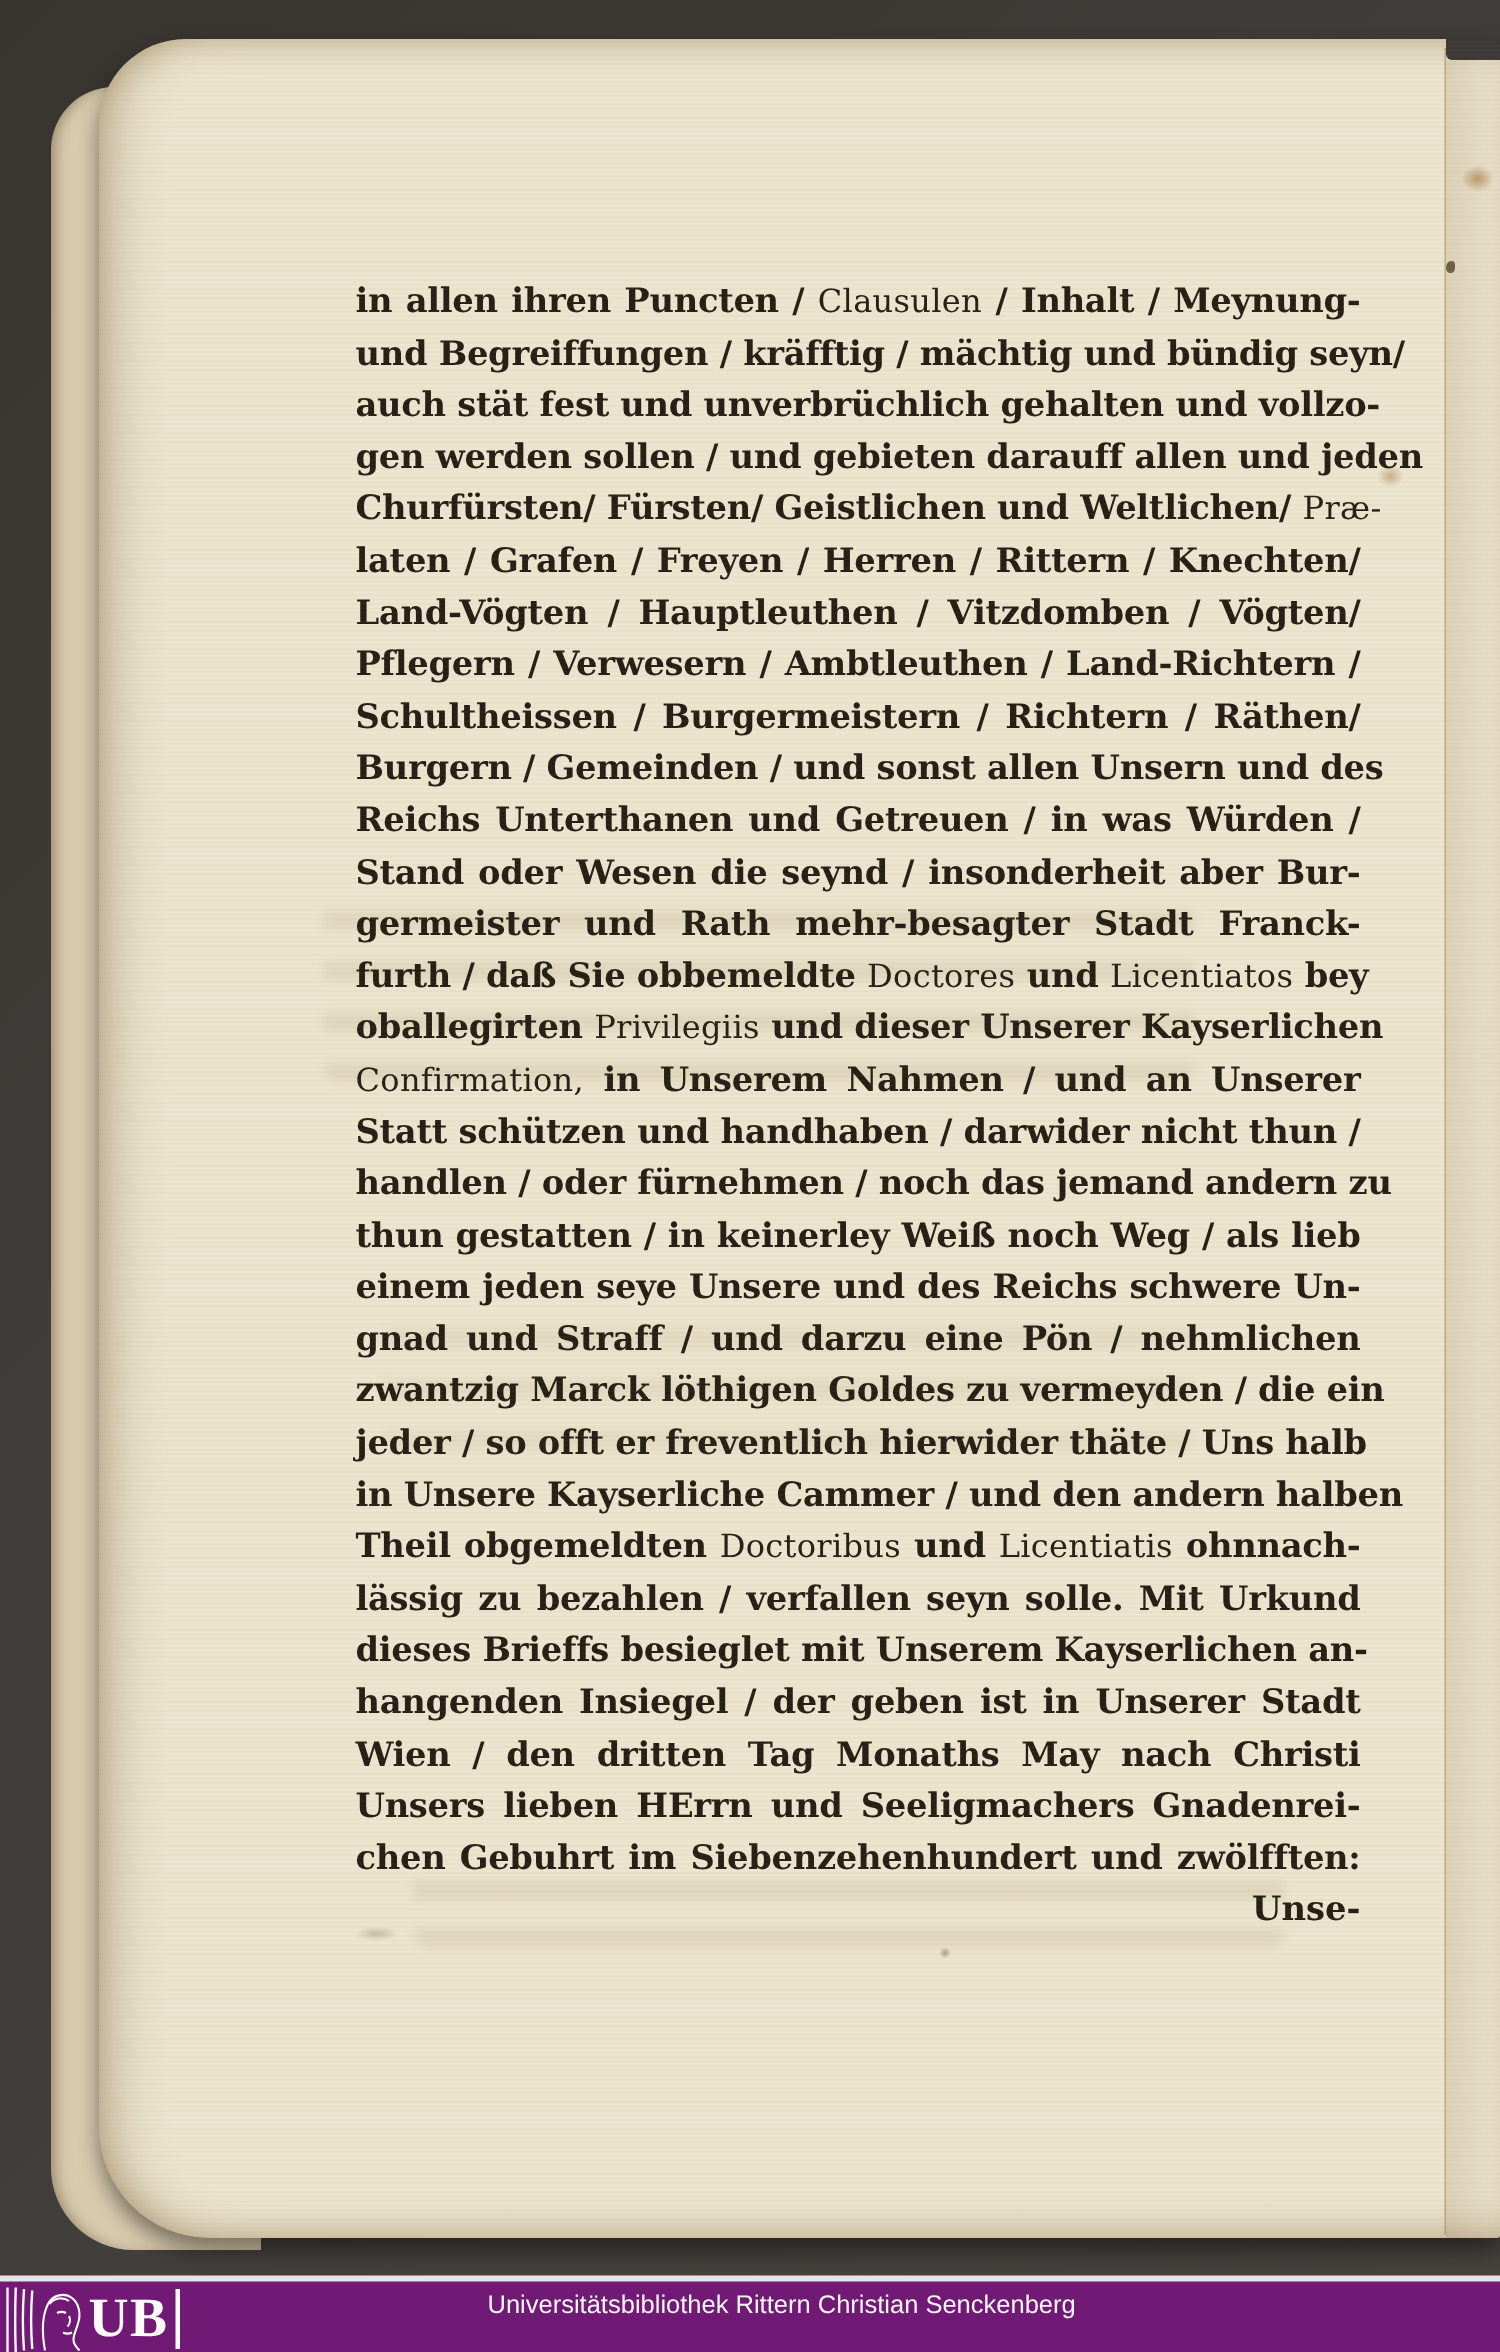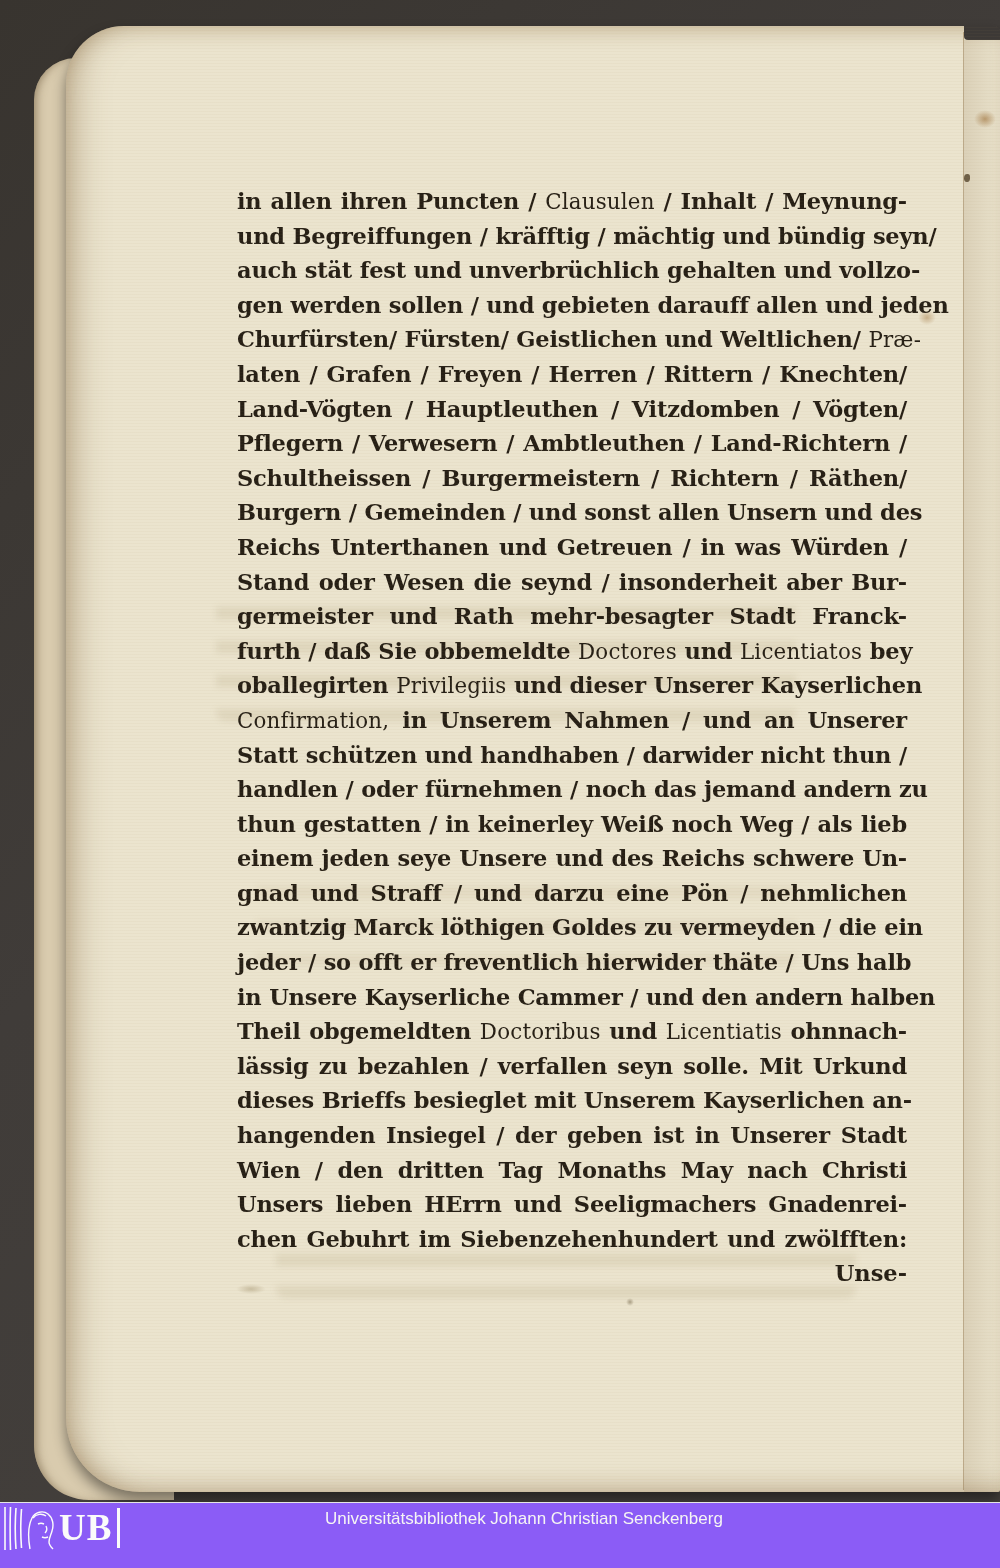--- a/index.html
+++ b/index.html
@@ -86,23 +86,23 @@
     text-align:justify; text-align-last:justify; text-justify:inter-word;
   }
   .tline .antiqua { font-weight:normal; font-size:.95em; letter-spacing:.2px; }
   .catchword {
     height:34.6px; line-height:34.6px;
     font-size:22.5px; font-weight:bold;
     text-align:right; color:#261f15;
   }
   
   .banner {
-    position:absolute; left:0; bottom:0; width:1000px; height:66px;
-    background:#8b5cf6;
-    border-top:1px solid #e5e5e5;
+    position:absolute; left:0; bottom:0; width:1000px; height:51px;
+    background:#701a75;
+    border-top:4px solid #e5e5e5;
   }
   .logo { position:absolute; left:2px; top:1px; height:48px; display:flex; align-items:center; }
   .logo svg { display:block; }
   .ub-text {
     font-family:"Liberation Serif", serif; font-weight:bold;
     font-size:37px; line-height:48px; color:#fbfbfa; letter-spacing:1px;
     margin-left:1px;
   }
   .logo-bar { width:3px; height:40px; background:#fbfbfa; margin-left:5px; }
   .banner-text {
@@ -185,15 +185,15 @@
         <path d="M31 14 C34 10 40 9 44 12"></path>
         <path d="M44 22 C45 24 45 27 43 29"></path>
         <path d="M40 33 C42 34 44 34 46 33"></path>
         <path d="M36 20 C38 19 40 19 42 20"></path>
       </g>
     </svg>
     <span class="ub-text">UB</span>
     <div class="logo-bar"></div>
   </div>
   <div class="banner-text">
-    <div>Universitätsbibliothek Johann Christian Senckenberg</div>
+    <div>Universitätsbibliothek Rittern Christian Senckenberg</div>
   </div>
 </div>
 
 </body></html>

